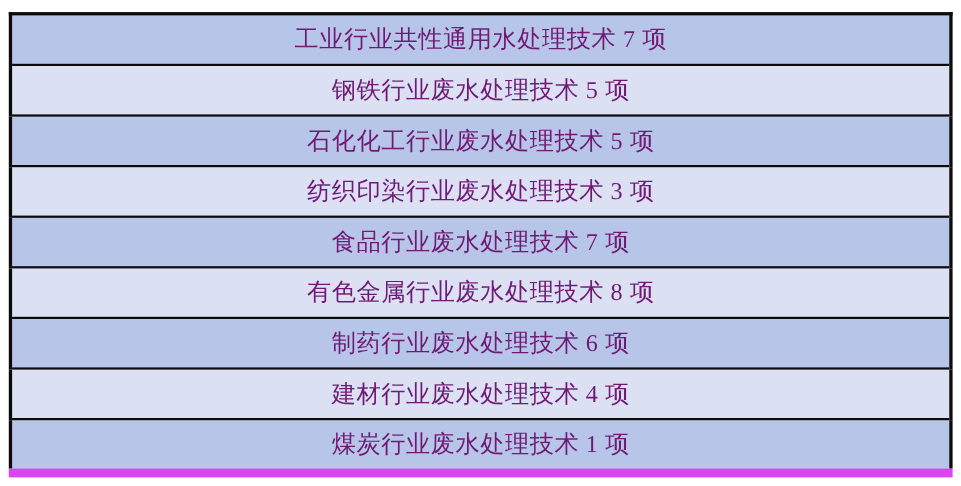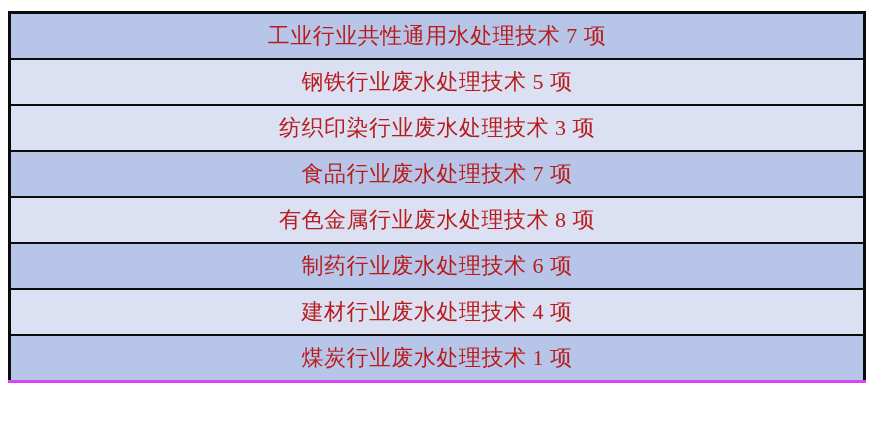--- a/index.html
+++ b/index.html
@@ -25,21 +25,21 @@
     width: 858px;
     border-collapse: collapse;
     table-layout: fixed;
   }
 
   table.tech-table td.tech-cell {
     height: 44px;
     line-height: 44px;
     text-align: center;
     vertical-align: middle;
-    color: #b91c1c;
+    color: #701a75;
     font-size: 22px;
     font-family: "Liberation Serif", "DejaVu Serif", serif;
     border-top: 2px solid #0b0b0b;
     border-bottom: 2px solid #0b0b0b;
     border-left: 3px solid #0b0b0b;
     border-right: 3px solid #0b0b0b;
     white-space: nowrap;
     letter-spacing: 0.5px;
     padding: 0;
   }
@@ -50,34 +50,37 @@
 
   table.tech-table tr.row-light td.tech-cell {
     background: #dbe0f3;
   }
 
   table.tech-table tr:first-child td.tech-cell {
     border-top: 3px solid #0b0b0b;
   }
 
   table.tech-table tr:last-child td.tech-cell {
-    border-bottom: 3px solid #d946ef;
+    border-bottom: 8px solid #d946ef;
   }
 </style>
 </head>
 <body>
 
 <div id="table-wrap">
   <table class="tech-table">
     <tbody>
       <tr class="row-dark">
         <td class="tech-cell">工业行业共性通用水处理技术 7 项</td>
       </tr>
       <tr class="row-light">
         <td class="tech-cell">钢铁行业废水处理技术 5 项</td>
+      </tr>
+      <tr class="row-dark">
+        <td class="tech-cell">石化化工行业废水处理技术 5 项</td>
       </tr>
       <tr class="row-light">
         <td class="tech-cell">纺织印染行业废水处理技术 3 项</td>
       </tr>
       <tr class="row-dark">
         <td class="tech-cell">食品行业废水处理技术 7 项</td>
       </tr>
       <tr class="row-light">
         <td class="tech-cell">有色金属行业废水处理技术 8 项</td>
       </tr>

